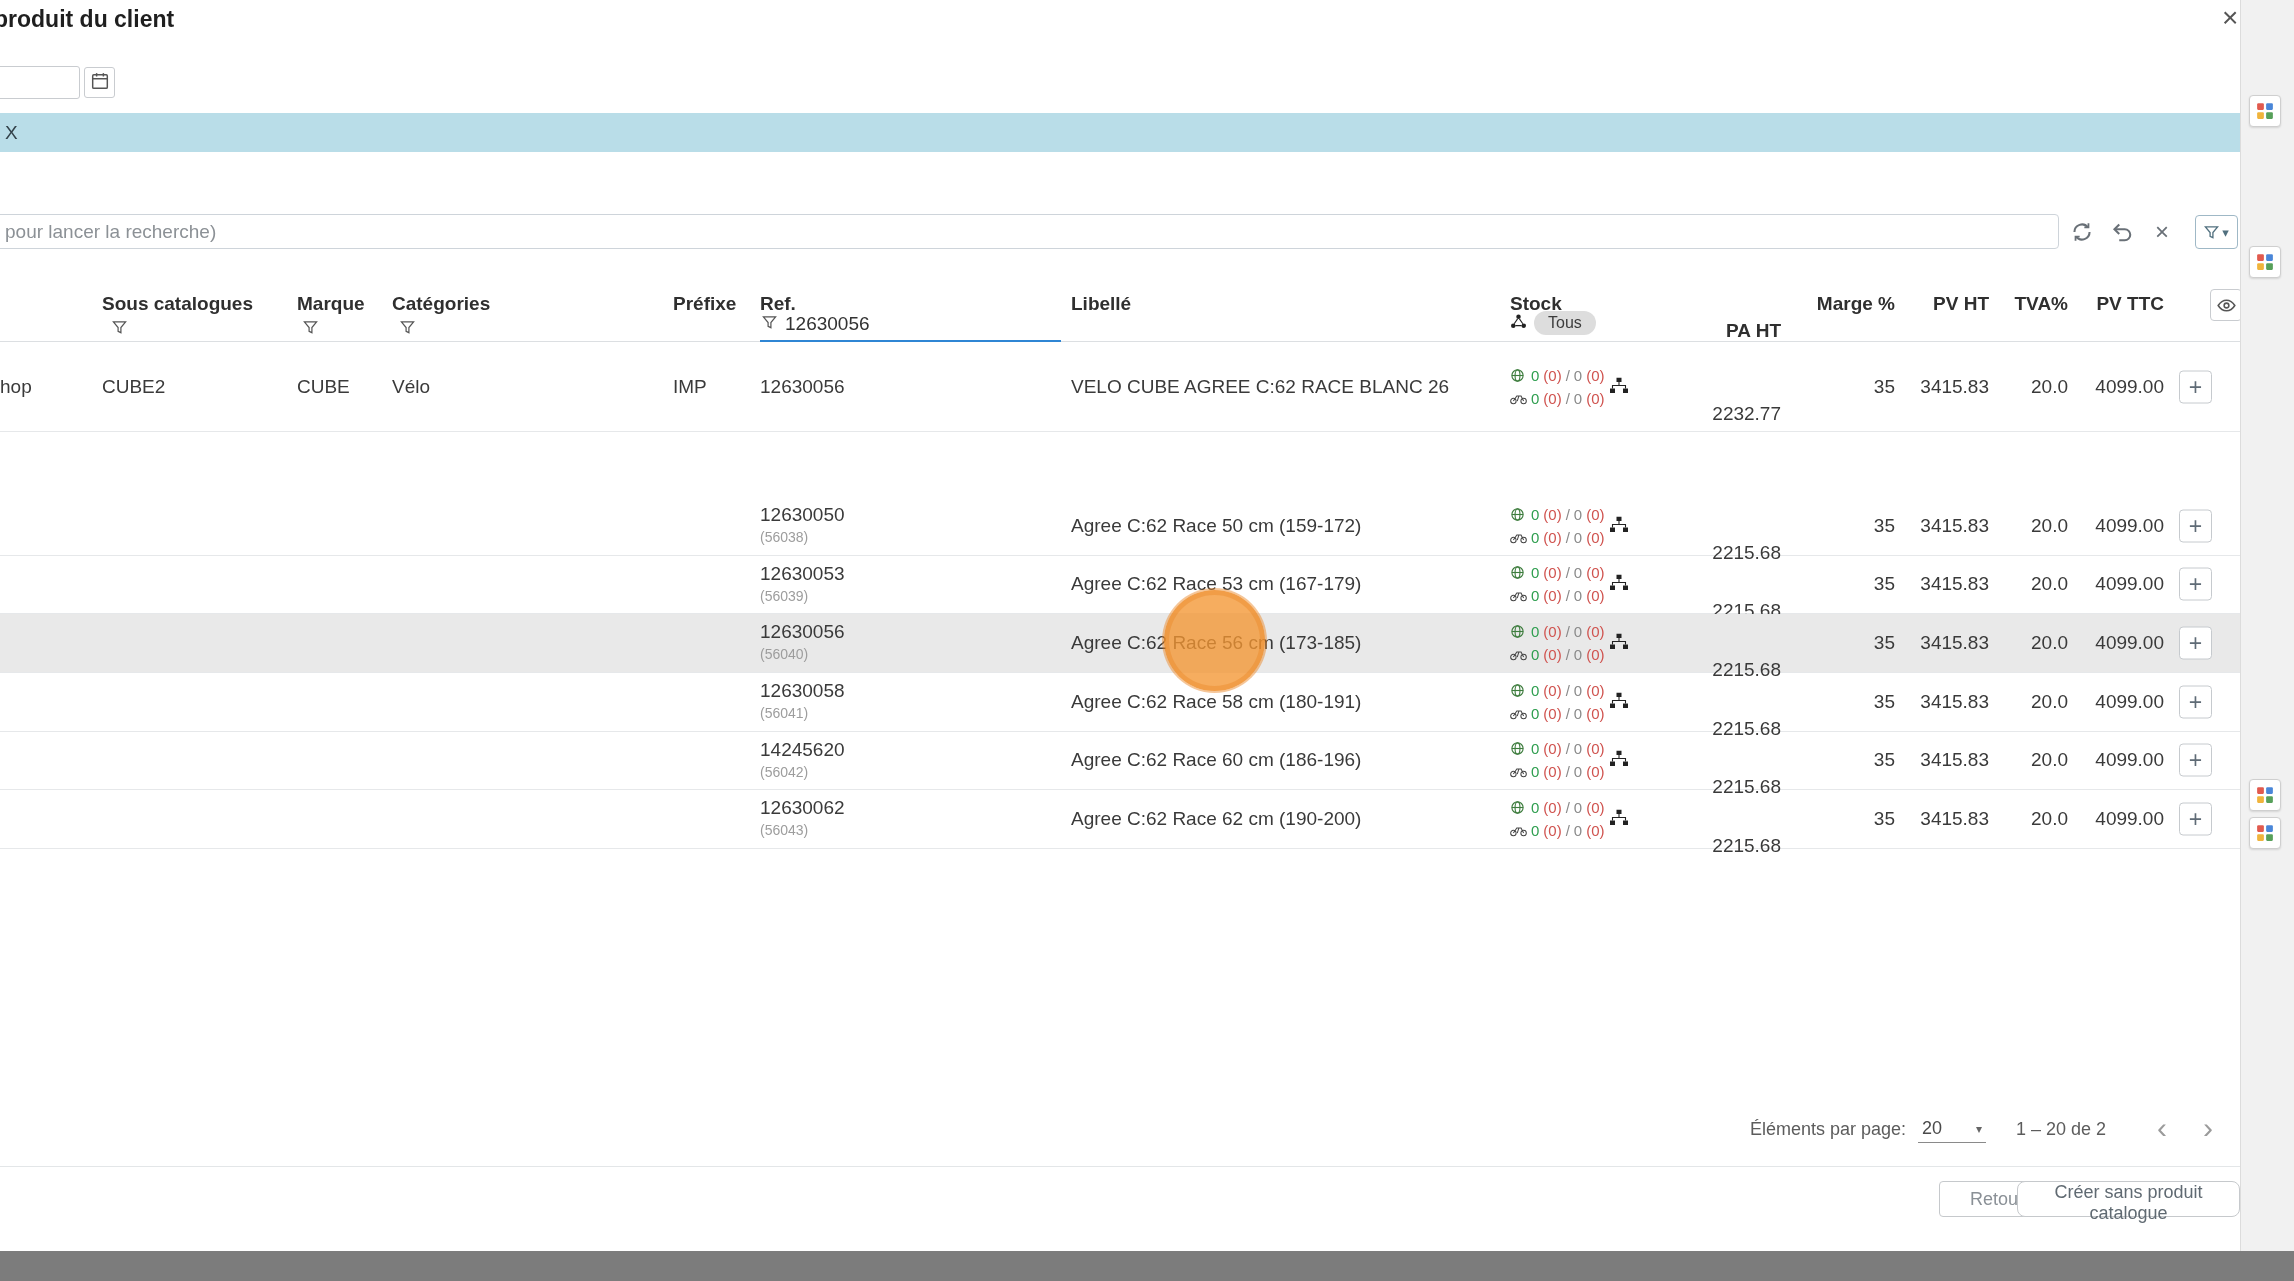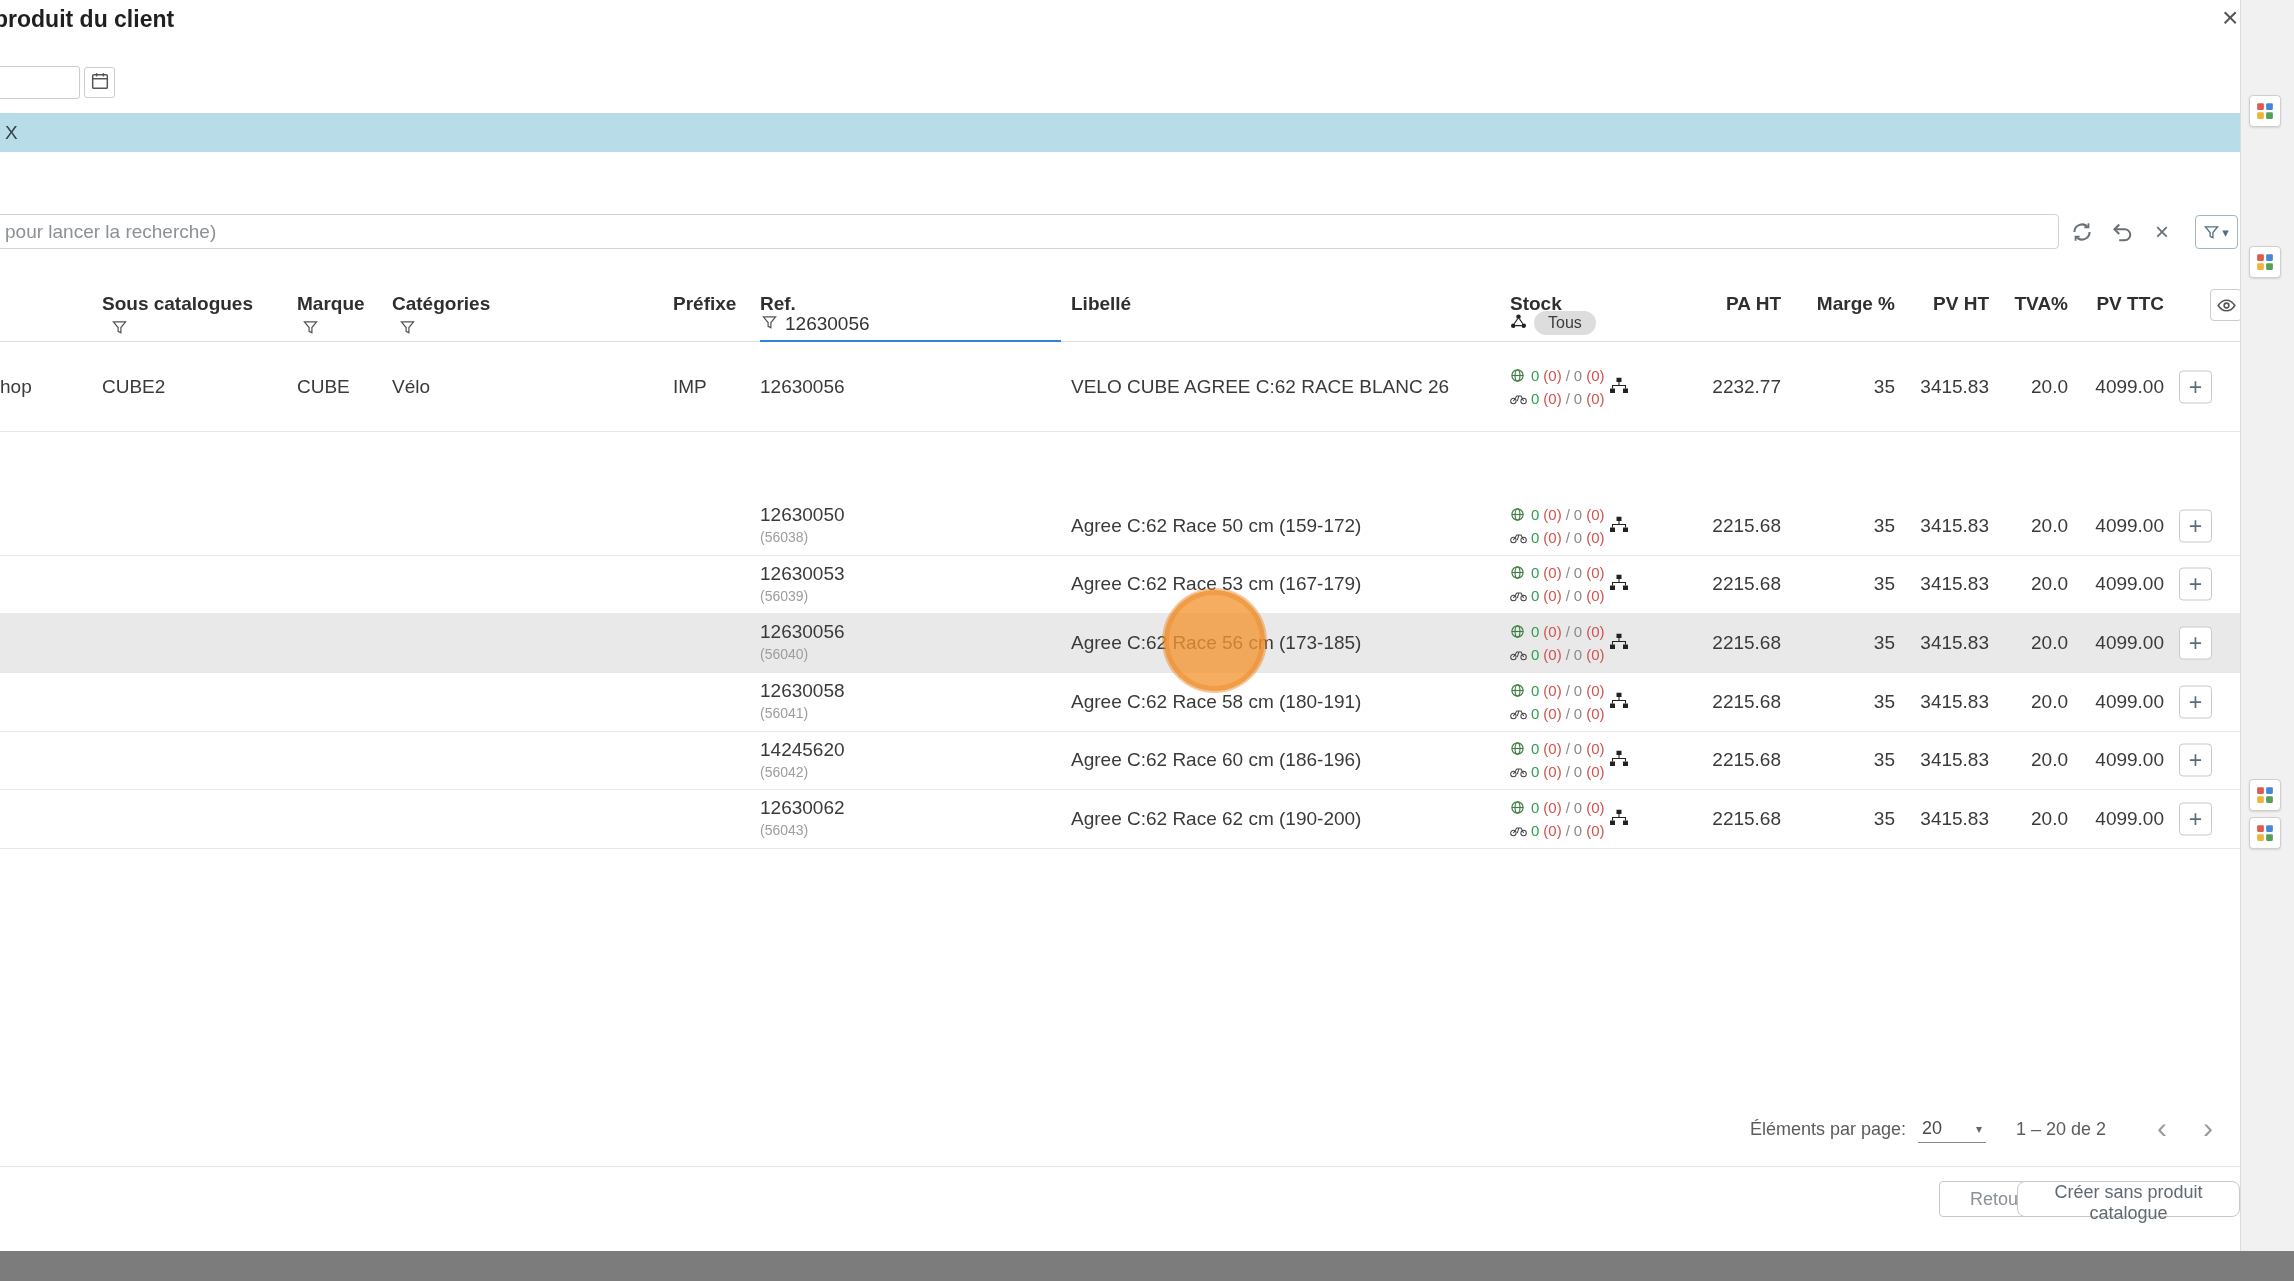--- a/index.html
+++ b/index.html
@@ -29,21 +29,21 @@
   .btn-clearsearch { left:2146px; font-size:24px; color:#697077; }
   .filter-dd { position:absolute; left:2195px; top:215px; width:43px; height:34px; background:#fff; border:1px solid #9fb8c6; border-radius:4px; display:flex; align-items:center; justify-content:center; gap:3px; cursor:pointer; color:#51707f; }
   .filter-dd .caret { font-size:13px; font-family:"DejaVu Sans",sans-serif; }
 
   
   .thead { position:absolute; left:0; top:287px; width:2240px; height:55px; border-bottom:1px solid #dcdfe2; }
   .th { position:absolute; top:6px; font-size:19px; font-weight:600; color:#2f2f2f; white-space:nowrap;text-align:center; }
   .th-funnel { position:absolute; top:31px; cursor:pointer; }
   .col-souscat { left:102px; } .col-marque { left:297px; } .col-cat { left:392px; }
   .col-prefixe { left:673px; } .col-ref { left:760px; } .col-libelle { left:1071px; } .col-stock { left:1510px; }
-  .col-pa { left:1640px; width:141px; text-align:right; }
+  .col-pa { left:1640px; width:141px; text-align:right;margin-top:27px; }
   .col-margepct { left:1795px; width:100px; text-align:right; }
   .col-pvht { left:1860px; width:129px; text-align:right; }
   .col-tva { left:1980px; width:88px; text-align:right; }
   .col-pvttc { left:2050px; width:114px; text-align:right; }
   .fic-souscat { left:112px; } .fic-marque { left:303px; } .fic-cat { left:400px; }
 
   .ref-filter { position:absolute; left:760px; top:20px; width:301px; height:35px; border-bottom:2px solid #2f86d4; display:flex; align-items:center; gap:8px; padding-left:2px; }
   .ref-filter input { border:none; outline:none; font:inherit; font-size:19px; color:#333; width:240px; background:transparent; }
   .stock-subhead { position:absolute; left:1510px; top:24px; display:flex; align-items:center; gap:7px; cursor:pointer; }
   .pill { background:#dddddd; border-radius:14px; padding:3px 14px; font-size:16px; color:#3c3c3c; }

